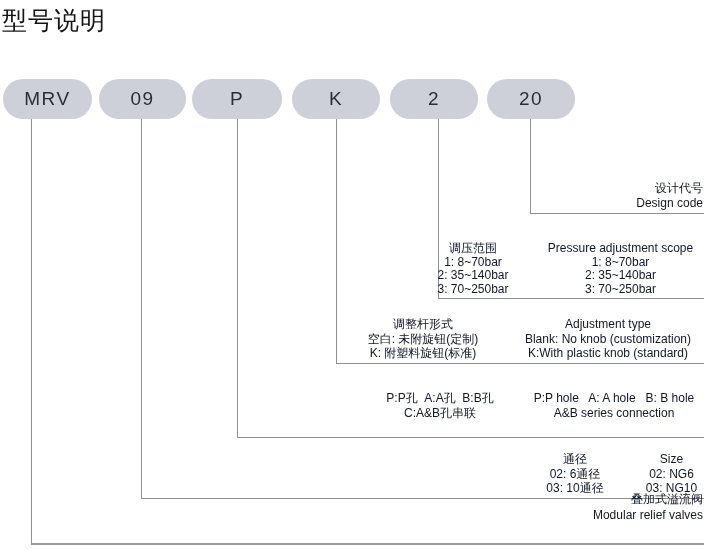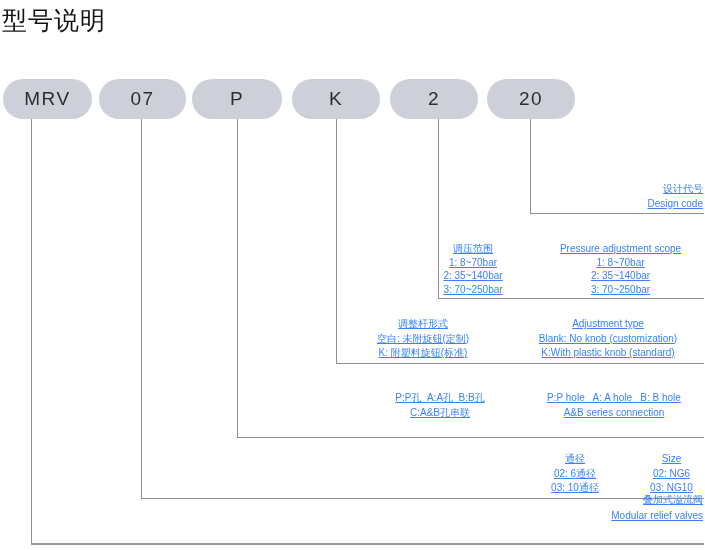--- a/index.html
+++ b/index.html
@@ -34,24 +34,23 @@
     color: #2c2d34;
     letter-spacing: 1.5px;
     border-radius: 20px;
   }
   .vline { position: absolute; width: 1px; background: #8e8e93; }
   .hline { position: absolute; height: 1px; background: #8e8e93; }
   .hline.thick { height: 2px; background: #97979c; }
   .tblock {
     position: absolute;
     right: 2px;
-    color: #3b82f6;
-    font-size: 10px;
+    color: #0f172a;
+    font-size: 12px;
     text-align: right;
-    text-decoration: underline;
   }
   .tblock .line { white-space: pre; }
   .tblock .row { display: flex; justify-content: flex-end; }
   .tblock .row span { display: block; text-align: center; white-space: pre; }
   .sec-design   { top: 181px; line-height: 15px; }
   .sec-pressure { top: 242px; line-height: 13.5px; }
   .sec-adjust   { top: 317px; line-height: 14.5px; }
   .sec-bore     { top: 391px; line-height: 14.5px; }
   .sec-size     { top: 452px; line-height: 14.5px; }
   .sec-product  { top: 482px; line-height: 15.5px; margin-top: 10px; }
@@ -65,21 +64,21 @@
   .sec-size .en     { width: 63px; }
 </style>
 </head>
 <body>
 
 <div class="canvas">
 
   <div class="title">型号说明</div>
 
   <div class="box" style="left:3px;   width:89px;">MRV</div>
-  <div class="box" style="left:99px;  width:87px;">07</div>
+  <div class="box" style="left:99px;  width:87px;">09</div>
   <div class="box" style="left:192px; width:90px;">P</div>
   <div class="box" style="left:292px; width:88px;">K</div>
   <div class="box" style="left:390px; width:88px;">2</div>
   <div class="box" style="left:487px; width:88px;">20</div>
 
   <div class="vline" style="left:31px;  top:119px; height:425px;"></div>
   <div class="vline" style="left:141px; top:119px; height:379px;"></div>
   <div class="vline" style="left:237px; top:119px; height:318px;"></div>
   <div class="vline" style="left:336px; top:119px; height:244px;"></div>
   <div class="vline" style="left:438px; top:119px; height:179px;"></div>

